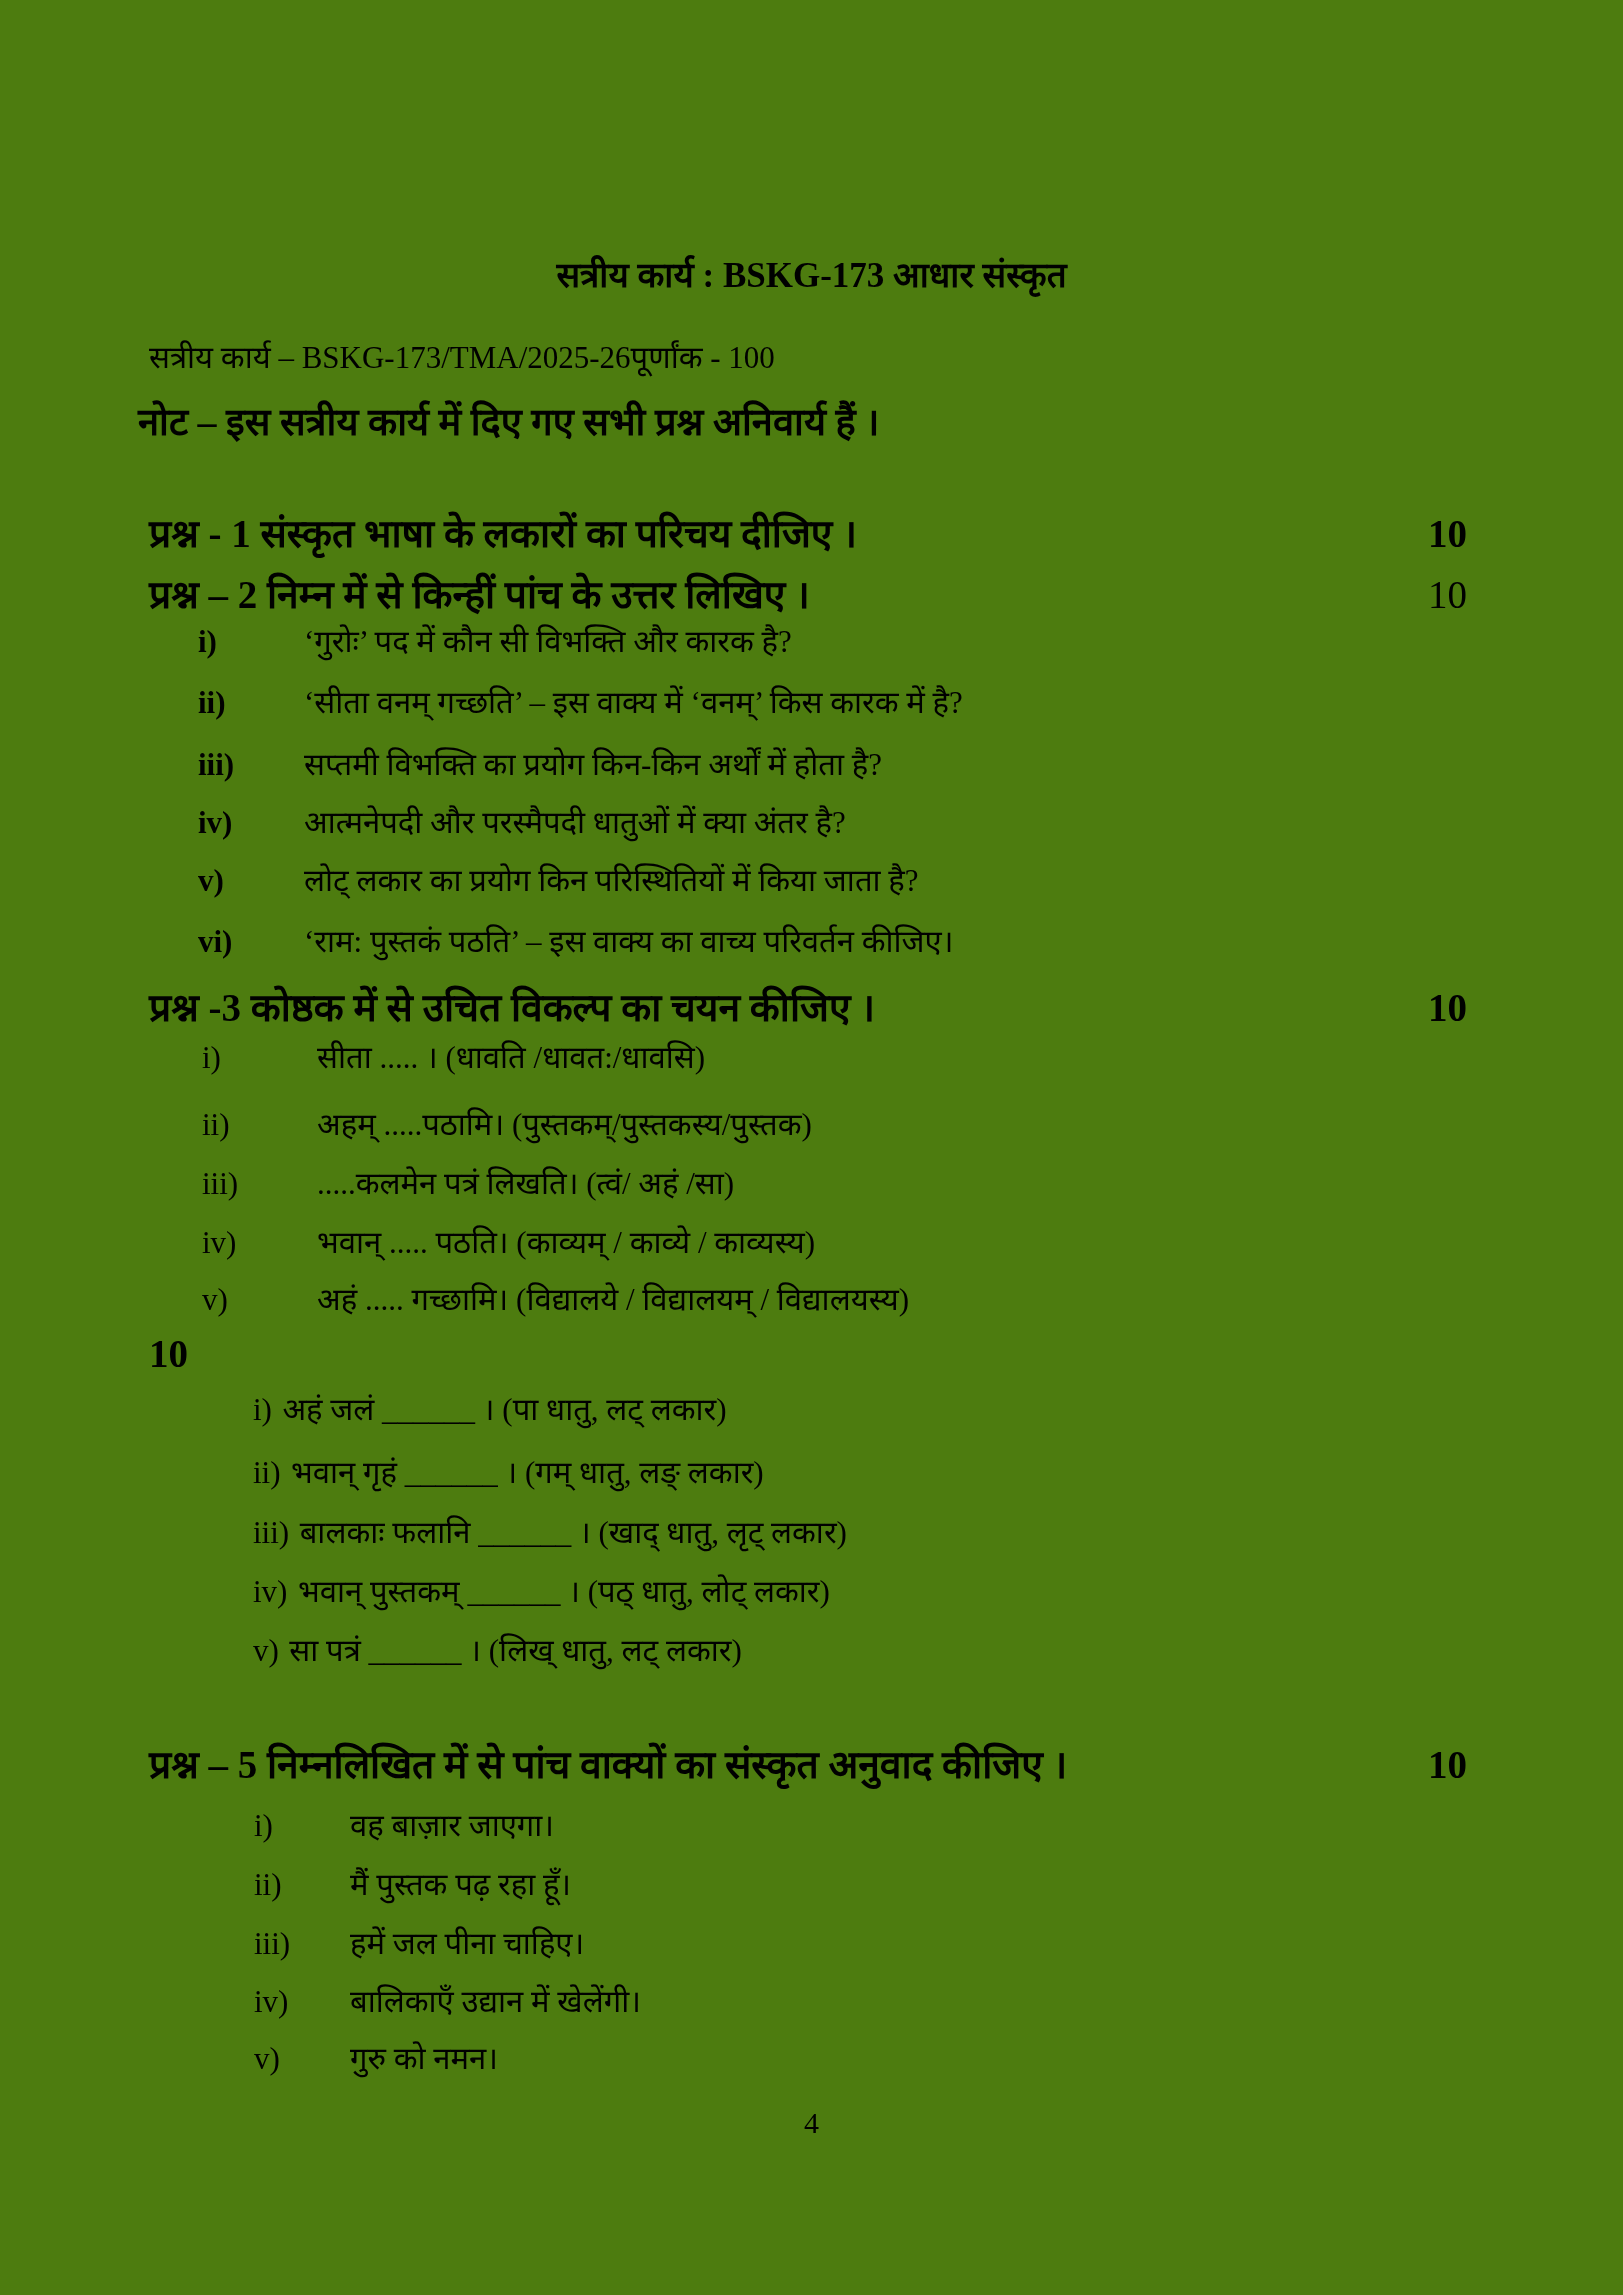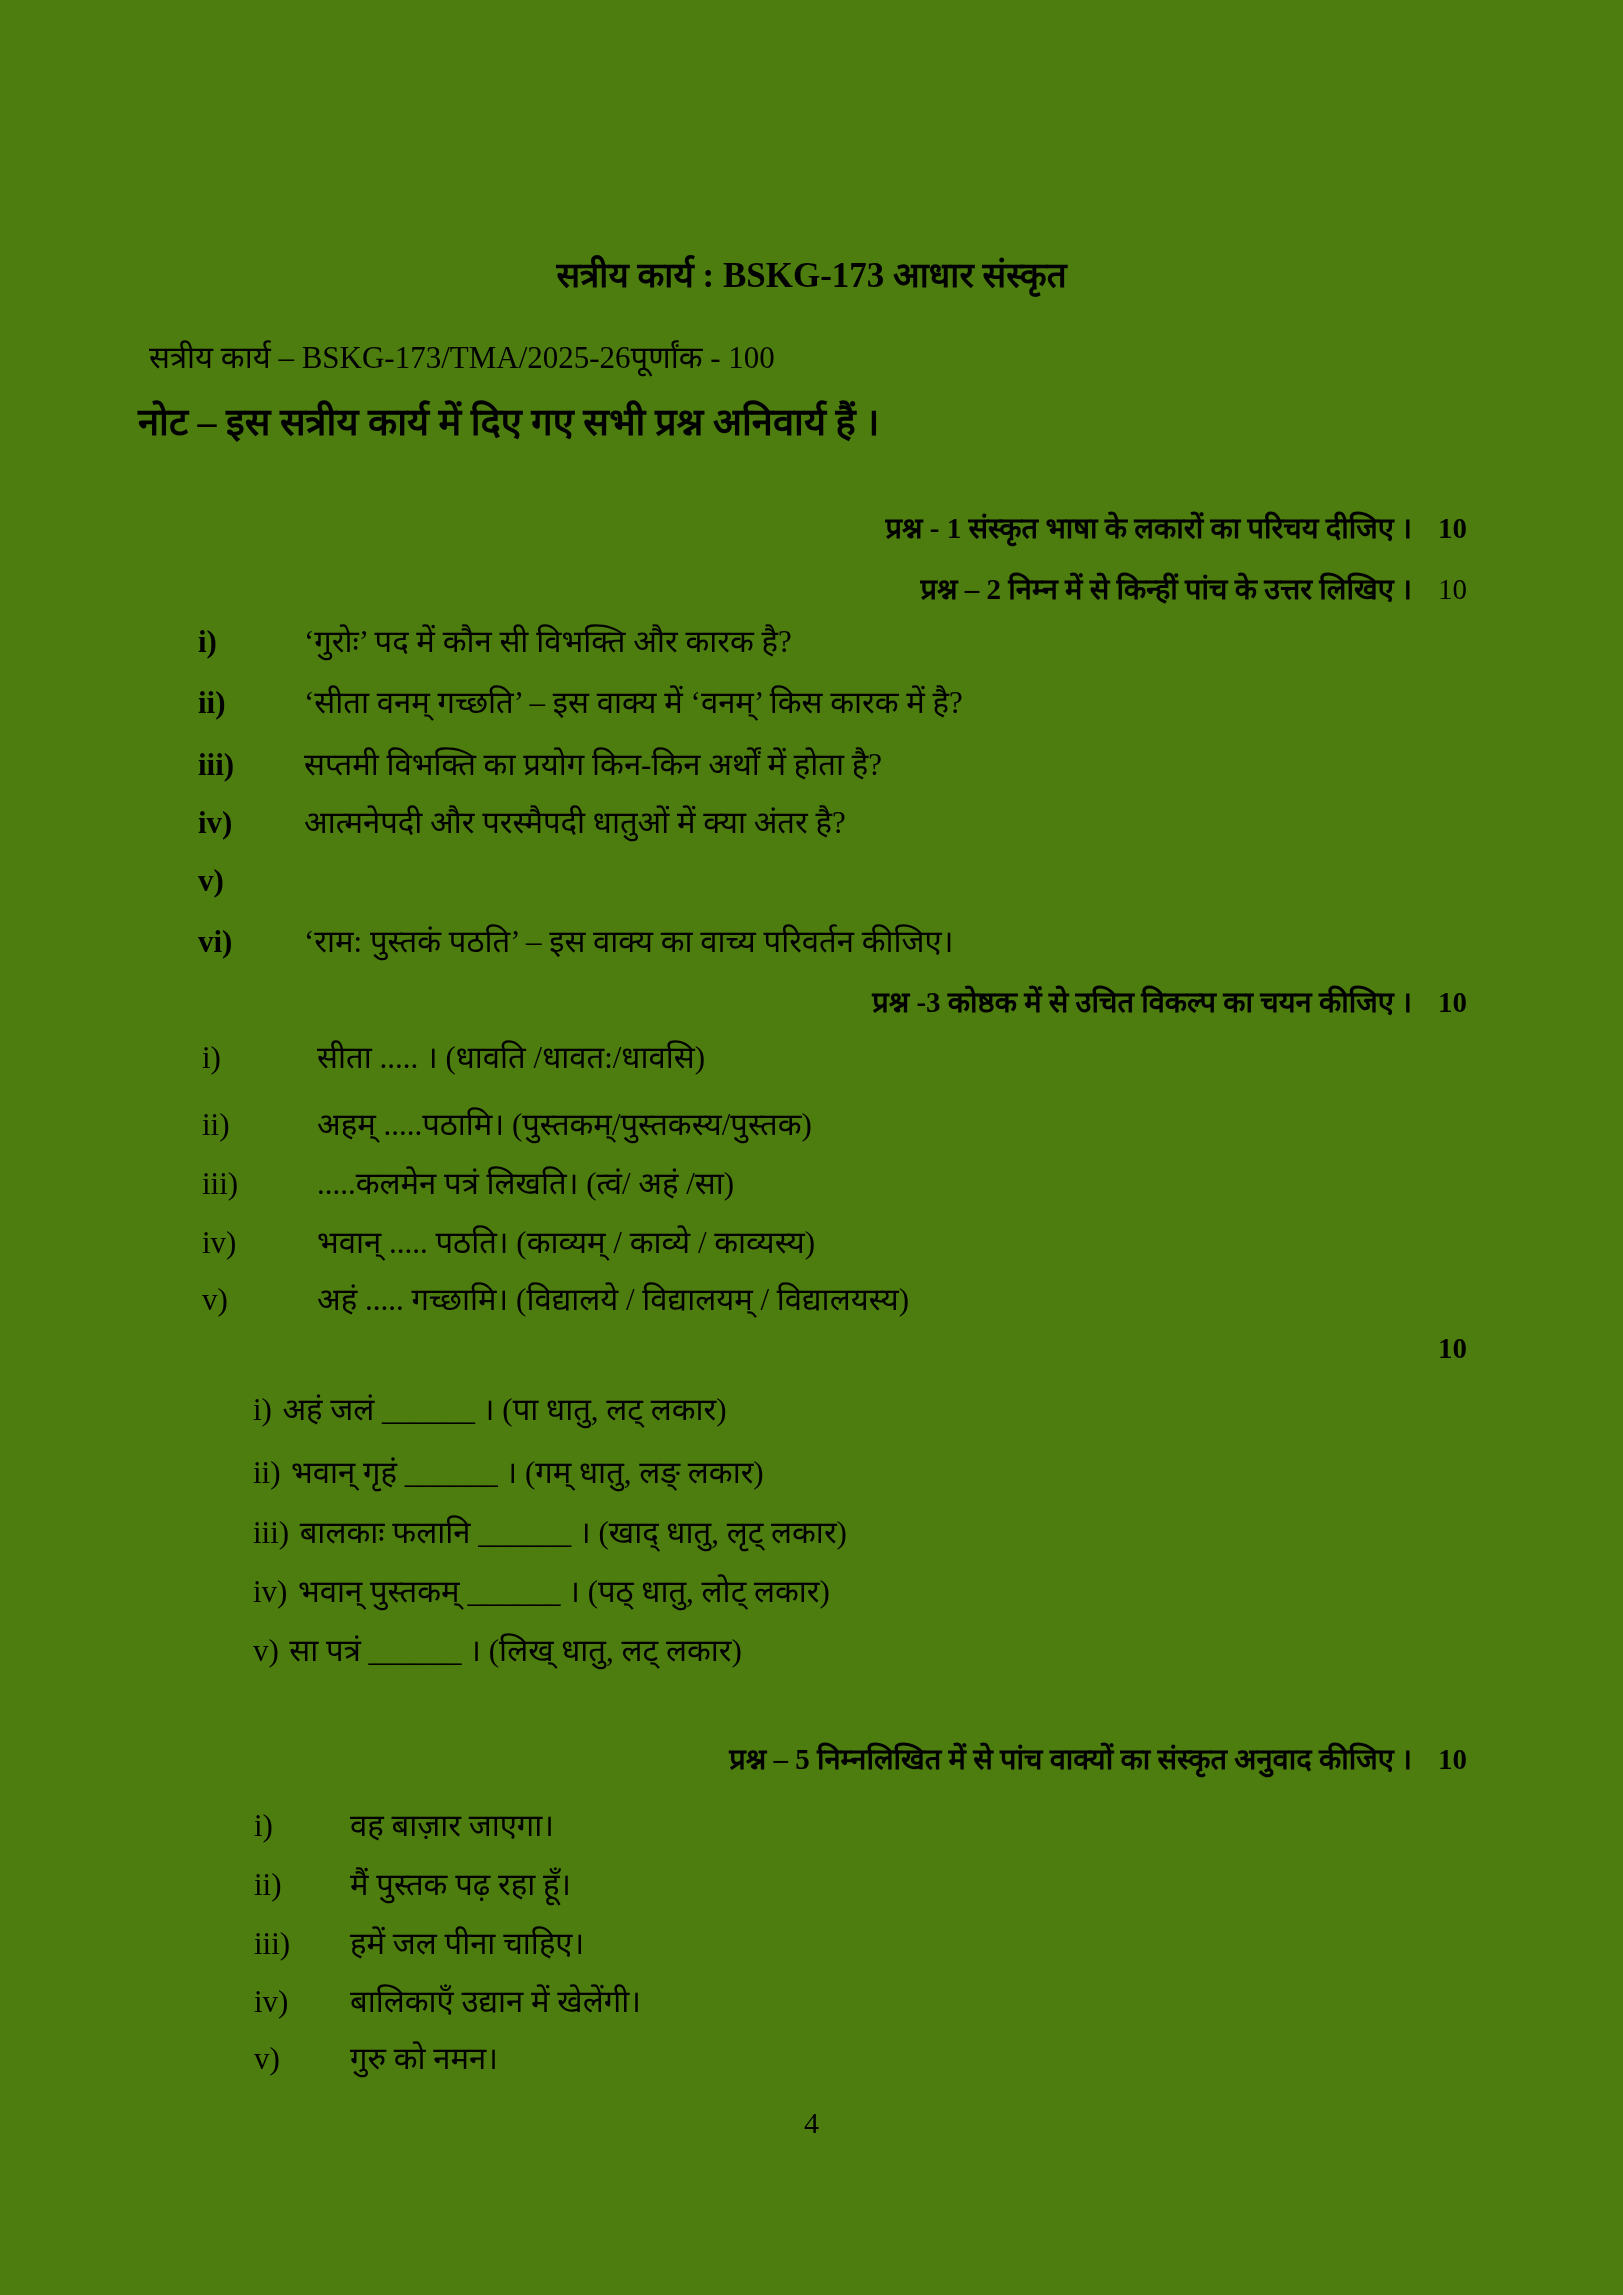--- a/index.html
+++ b/index.html
@@ -20,22 +20,22 @@
     font-size:35px;
     font-weight:700;
   }
   .hrow{
     left:149px;width:1318px;
     display:flex;justify-content:flex-start;
     font-size:31px;
   }
   .qrow{
     left:149px;width:1318px;
-    display:flex;justify-content:flex-end;
-    font-size:29px;
+    display:flex;justify-content:space-between;
+    font-size:39px;
     font-weight:700;
   }
   .qrow .qlabel{padding-right:26px;}
   .marks{font-weight:700;}
   .marks.normal{font-weight:400;}
   .note{
     left:138px;
     font-size:38px;
     font-weight:700;
   }
@@ -85,20 +85,21 @@
   <div class="abs item q2" style="top:746px">
     <span class="num">iii)</span>
     <span class="txt">सप्तमी विभक्ति का प्रयोग किन-किन अर्थों में होता है?</span>
   </div>
   <div class="abs item q2" style="top:804px">
     <span class="num">iv)</span>
     <span class="txt">आत्मनेपदी और परस्मैपदी धातुओं में क्या अंतर है?</span>
   </div>
   <div class="abs item q2" style="top:862px">
     <span class="num">v)</span>
+    <span class="txt">लोट् लकार का प्रयोग किन परिस्थितियों में किया जाता है?</span>
   </div>
   <div class="abs item q2" style="top:923px">
     <span class="num">vi)</span>
     <span class="txt">‘राम: पुस्तकं पठति’ – इस वाक्य का वाच्य परिवर्तन कीजिए।</span>
   </div>
 
   <div class="abs qrow" style="top:984px">
     <span class="qlabel">प्रश्न -3 कोष्ठक में से उचित विकल्प का चयन कीजिए ।</span>
     <span class="marks">10</span>
   </div>

